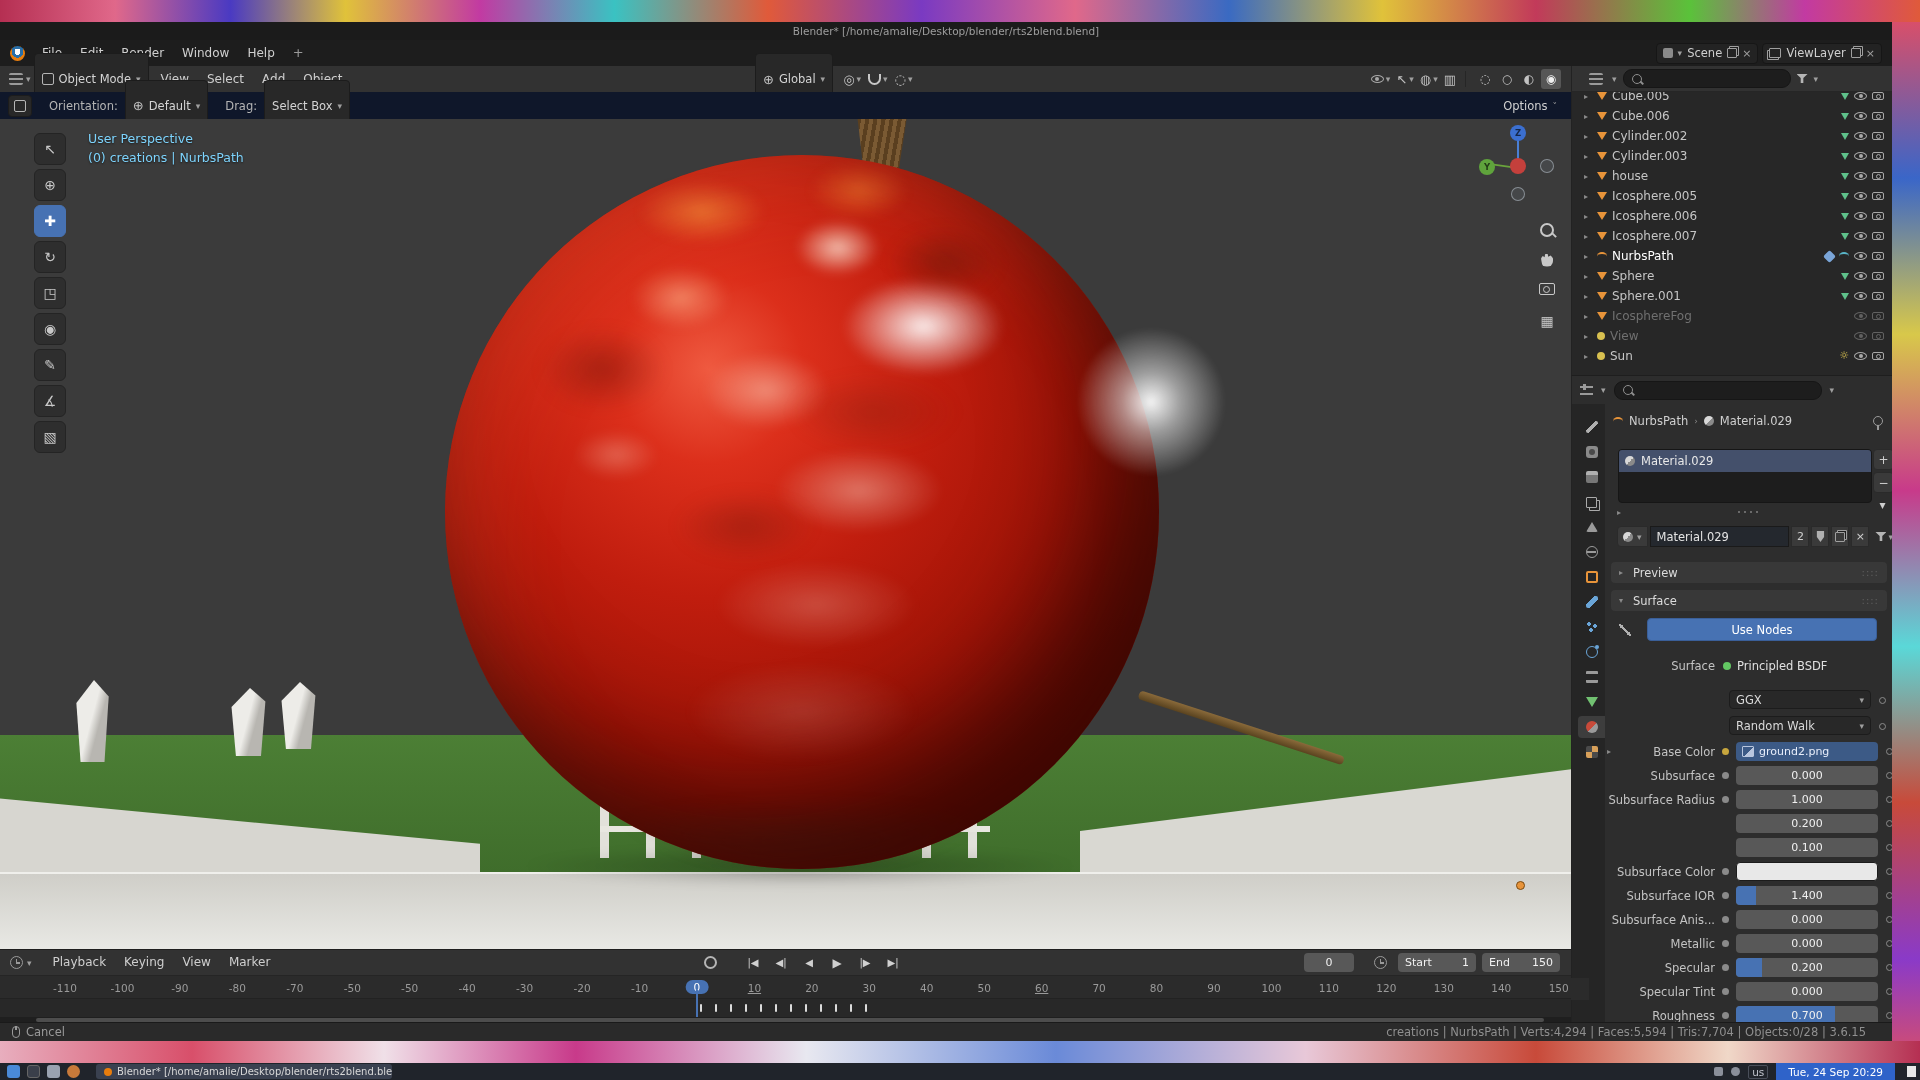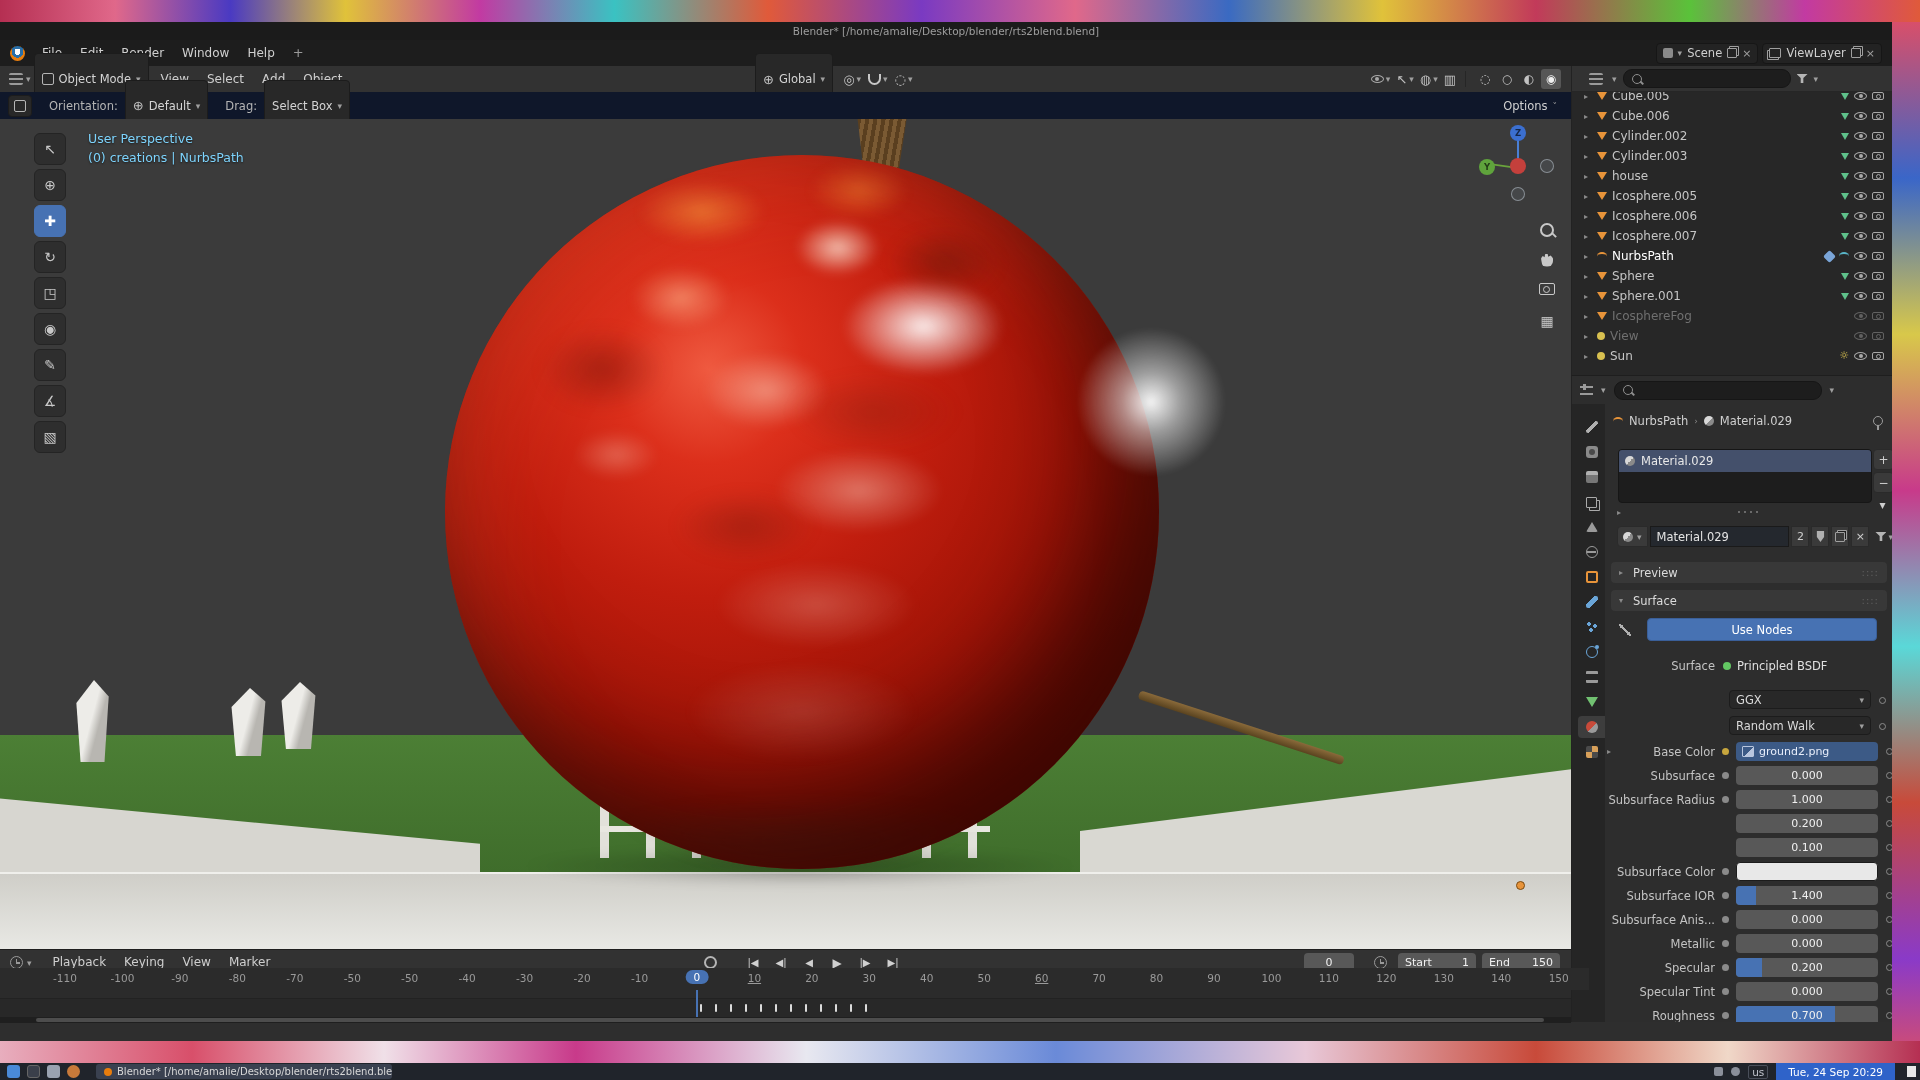--- a/index.html
+++ b/index.html
@@ -235,21 +235,21 @@
   .i-clock::after{content:"";position:absolute;left:4.5px;top:2px;width:1.5px;height:4px;background:#9a9a9a;}
   .i-clock::before{content:"";position:absolute;left:5px;top:5px;width:4px;height:1.5px;background:#9a9a9a;}
   .tl-menus{display:flex;margin-left:12px;}
   .autokey{position:absolute;left:704px;width:13px;height:13px;border:2px solid #b5b5b5;border-radius:50%;box-sizing:border-box;}
   .tl-playback{position:absolute;left:740px;display:flex;gap:2px;}
   .pbtn{min-width:22px;height:19px;display:flex;align-items:center;justify-content:center;color:#d0d0d0;font-size:10px;border-radius:3px;padding:0 2px;}
   .pbtn.play{font-size:12px;}
   .framefield{position:absolute;left:1304px;width:50px;height:19px;background:#585858;border-radius:4px;color:#f0f0f0;font-size:11px;display:flex;align-items:center;justify-content:center;}
   .tl-clocktoggle{position:absolute;left:1364px;}
   .rangefield{position:absolute;height:19px;background:#585858;border-radius:4px;color:#f0f0f0;font-size:11px;display:flex;align-items:center;justify-content:space-between;padding:0 7px;box-sizing:border-box;}
-  .ruler{position:absolute;left:0;top:18px;width:1571px;height:22px;background:#2b2b2b;padding-left:18px;}
+  .ruler{position:absolute;left:0;top:28px;width:1571px;height:22px;background:#2b2b2b;padding-left:18px;}
   .ruler-label{position:absolute;top:4px;transform:translateX(-50%);color:#9a9a9a;font-size:10.5px;}
   .frame-chip{position:absolute;top:2px;transform:translateX(-50%);background:#4772b3;color:#fff;font-size:10.5px;
     border-radius:9px;padding:1px 8px;}
   .tl-track{position:absolute;left:0;top:48px;width:1571px;height:19px;background:#282828;border-top:1px solid #222;box-sizing:border-box;}
   .kf-tick{position:absolute;top:5px;width:2px;height:8px;background:#dcdcdc;border-radius:1px;}
   .playhead{position:absolute;left:696px;top:40px;width:2px;height:27px;background:#4772b3;}
   .tl-scroll{position:absolute;left:0;top:67px;width:1571px;height:6px;background:#1f1f1f;}
   .tl-scroll .handle{position:absolute;left:36px;top:1px;width:1508px;height:4px;background:#4d4d4d;border-radius:2px;}
   
   .statusbar{position:absolute;left:0;top:1000px;width:1892px;height:19px;background:#2a2a2a;border-top:1px solid #1a1a1a;
@@ -899,20 +899,25 @@
           <span class="kf-tick" style="left: 835px;"></span>
           <span class="kf-tick" style="left: 850px;"></span>
           <span class="kf-tick" style="left: 865px;"></span>
         </div>
       <div class="playhead"></div>
       <div class="tl-scroll">
         <div class="handle"></div>
       </div>
     </div>
 
+    <div class="statusbar">
+      <span class="i-mouse"></span>
+      <span>Cancel</span>
+      <span class="sb-right">creations | NurbsPath | Verts:4,294 | Faces:5,594 | Tris:7,704 | Objects:0/28 | 3.6.15</span>
+    </div>
 
   </div>
 
   <div class="taskbar">
     <span id="tb-apps" style="display:flex;align-items:center;">
         <span class="tb-app tb-files"></span>
         <span class="tb-app tb-terminal"></span>
         <span class="tb-app tb-text-editor"></span>
         <span class="tb-app tb-software"></span>
       </span>

